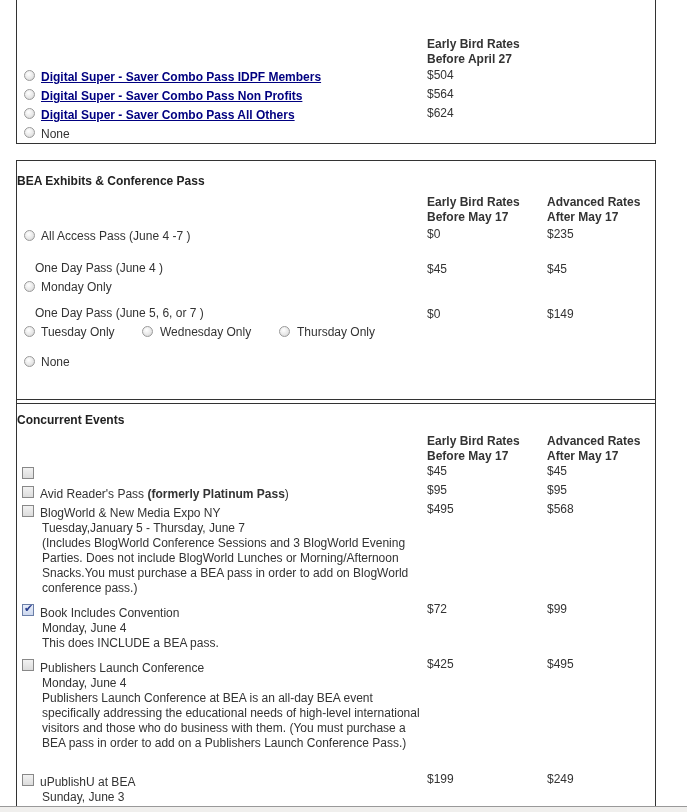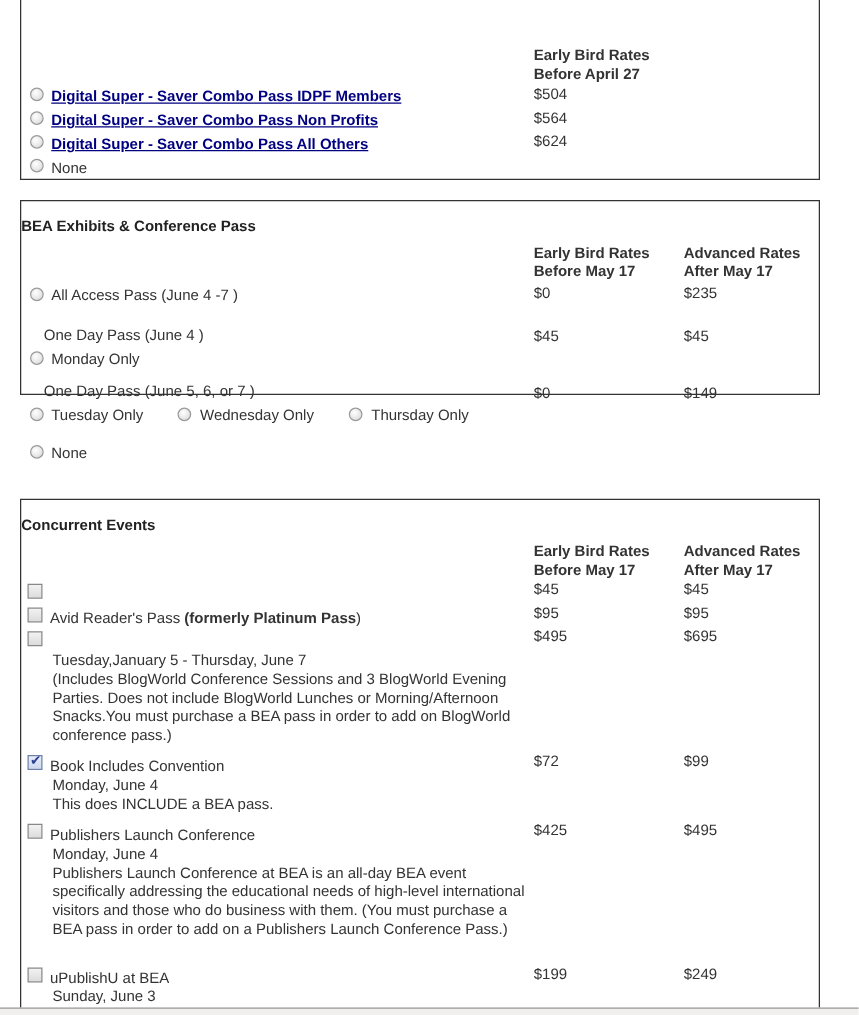--- a/index.html
+++ b/index.html
@@ -35,21 +35,21 @@
   <div class="abs" style="left:410px;top:88px;">$564</div>
 
   <span class="radio" style="left:7px;top:109px;"></span>
   <a class="abs lnk" style="left:24px;top:109px;" href="#">Digital Super - Saver Combo Pass All Others</a>
   <div class="abs" style="left:410px;top:107px;">$624</div>
 
   <span class="radio" style="left:7px;top:128px;"></span>
   <div class="abs" style="left:24px;top:128px;">None</div>
 </div>
 
-<div class="box" style="top:160px;height:156px;">
+<div class="box" style="top:160px;height:244px;">
   <div class="abs sectitle" style="left:0;top:13px;">BEA Exhibits &amp; Conference Pass</div>
   <div class="abs hdr" style="left:410px;top:34px;">
     <div>Early Bird Rates</div>
     <div>Before May 17</div>
   </div>
   <div class="abs hdr" style="left:530px;top:34px;">
     <div>Advanced Rates</div>
     <div>After May 17</div>
   </div>
 
@@ -92,24 +92,25 @@
   <span class="cb" style="left:5px;top:67px;"></span>
   <div class="abs" style="left:410px;top:64px;">$45</div>
   <div class="abs" style="left:530px;top:64px;">$45</div>
 
   <span class="cb" style="left:5px;top:86px;"></span>
   <div class="abs" style="left:23px;top:87px;"><span>Avid Reader's Pass </span><b>(formerly Platinum Pass</b><span>)</span></div>
   <div class="abs" style="left:410px;top:83px;">$95</div>
   <div class="abs" style="left:530px;top:83px;">$95</div>
 
   <span class="cb" style="left:5px;top:105px;"></span>
+  <div class="abs" style="left:23px;top:106px;">BlogWorld &amp; New Media Expo NY</div>
   <div class="desc" style="left:25px;top:121px;">Tuesday,January 5 - Thursday, June 7</div>
   <div class="desc" style="left:25px;top:136px;">(Includes BlogWorld Conference Sessions and 3 BlogWorld Evening Parties. Does not include BlogWorld Lunches or Morning/Afternoon Snacks.You must purchase a BEA pass in order to add on BlogWorld conference pass.)</div>
   <div class="abs" style="left:410px;top:102px;">$495</div>
-  <div class="abs" style="left:530px;top:102px;">$695</div>
+  <div class="abs" style="left:530px;top:102px;">$568</div>
 
   <span class="cb checked" style="left:5px;top:204px;"></span>
   <div class="abs" style="left:23px;top:206px;">Book Includes Convention</div>
   <div class="desc" style="left:25px;top:221px;">Monday, June 4</div>
   <div class="desc" style="left:25px;top:236px;">This does INCLUDE a BEA pass.</div>
   <div class="abs" style="left:410px;top:202px;">$72</div>
   <div class="abs" style="left:530px;top:202px;">$99</div>
 
   <span class="cb" style="left:5px;top:259px;"></span>
   <div class="abs" style="left:23px;top:261px;">Publishers Launch Conference</div>

